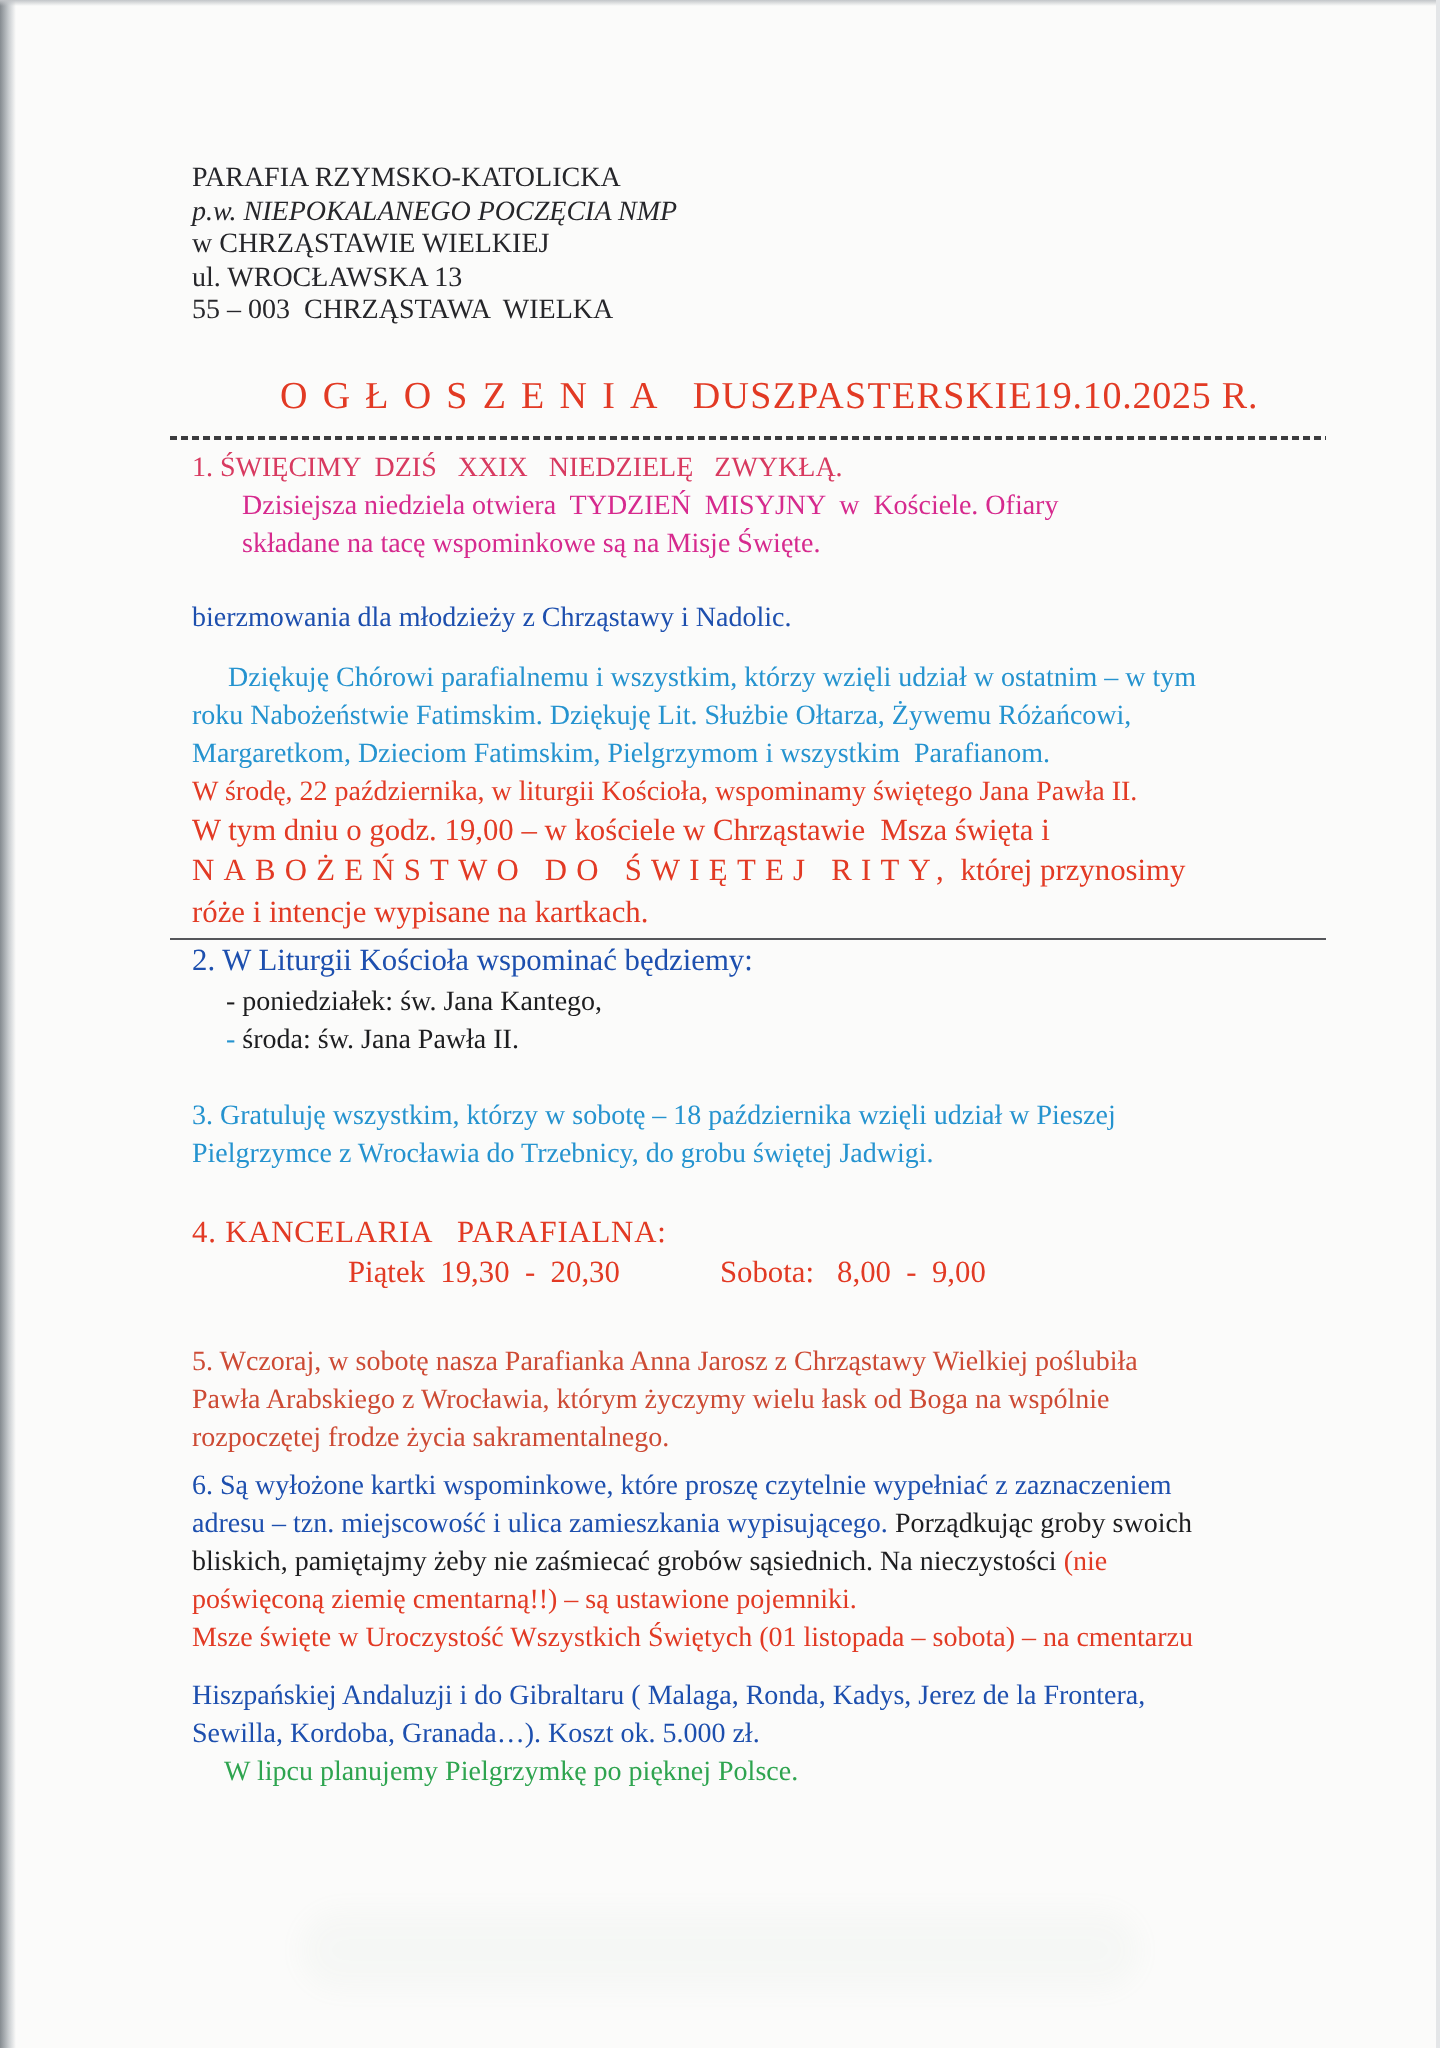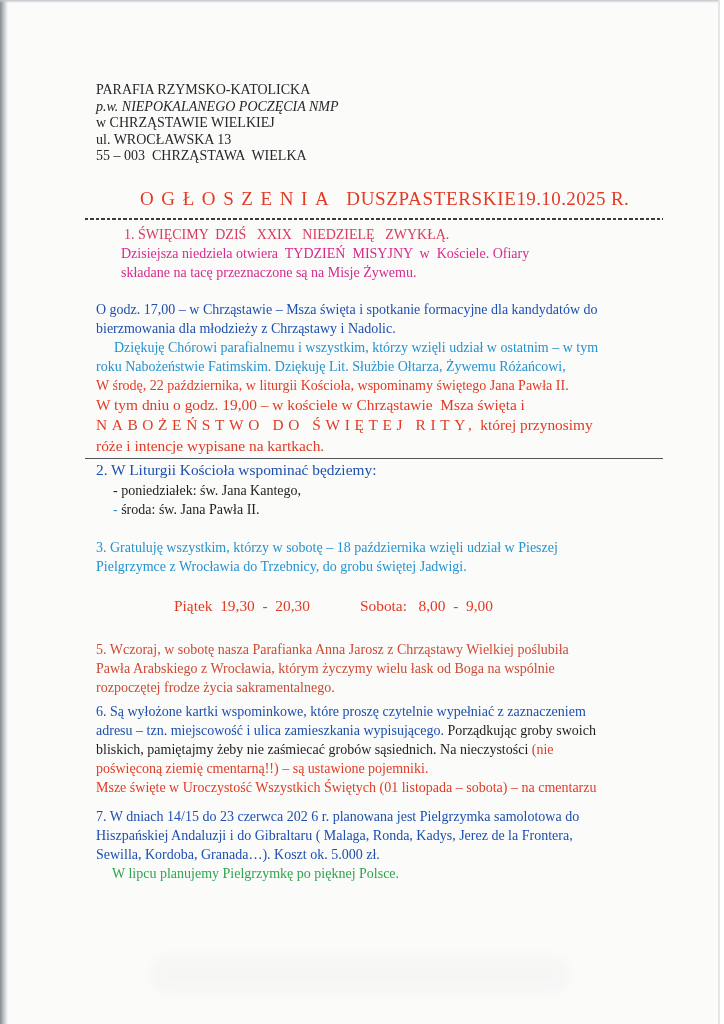--- a/index.html
+++ b/index.html
@@ -31,33 +31,33 @@
   .title .sub{margin-left:10px;letter-spacing:.035em;}
   .title .date{margin-left:0;letter-spacing:.02em;}
 
   .rule-dashed{margin-top:8px;margin-left:-11px;width:578px;height:2px;
     background:repeating-linear-gradient(90deg,#3c3c3e 0 3.5px,rgba(0,0,0,0) 3.5px 5.5px);}
   .rule-solid{margin:2px 0 1px -11px;width:578px;height:0;border-top:1.6px solid #55565a;}
 
   .body{margin-top:5px;}
   .line{font-size:14px;line-height:19px;white-space:pre;}
   .line.big{font-size:15.4px;line-height:20.5px;}
-  .line.indent{padding-left:18px;}
+  .line.indent{padding-left:18px;margin-top:11px;}
   .line.indent2{padding-left:17px;}
   .line.s4head{letter-spacing:.4px;}
   .line.times{padding-left:78px;}
   .spaced{letter-spacing:.30em;text-align:center;}
   .ml56{margin-left:50px;}
 
   .gap{width:100%;}
   .g5{height:5px;}.g10{height:10px;}.g18{height:18px;}
   .g19{height:19px;}.g20{height:20px;}.g24{height:24px;}
 
   .red{color:var(--c-red);}
-  .crimson{color:var(--c-crimson);margin-left:28px;}
+  .crimson{color:var(--c-crimson);}
   .magenta{color:var(--c-magenta);margin-left:25px;}
   .blue{color:var(--c-blue);}
   .cyan{color:var(--c-cyan);}
   .black{color:var(--c-black);}
   .brick{color:var(--c-brick);}
   .green{color:var(--c-green);margin-left:16px;}
 </style>
 </head>
 <body>
 
@@ -78,49 +78,49 @@
 
     <div class="title">
       <span class="main">OGŁOSZENIA</span><span class="sub">DUSZPASTERSKIE</span><span class="date">19.10.2025 R.</span>
     </div>
 
     <div class="rule-dashed"></div>
 
     <div class="body">
         <div class="line "><span class="crimson">1. ŚWIĘCIMY  DZIŚ   XXIX   NIEDZIELĘ   ZWYKŁĄ.</span></div>
         <div class="line "><span class="magenta">Dzisiejsza niedziela otwiera  TYDZIEŃ  MISYJNY  w  Kościele. Ofiary</span></div>
-        <div class="line "><span class="magenta">składane na tacę przeznaczone są na Misje Żywemu.</span></div>
+        <div class="line "><span class="magenta">składane na tacę wspominkowe są na Misje Święte.</span></div>
         <div class="gap g18"></div>
-        <div class="line "><span class="blue">O godz. 17,00 – w Chrząstawie – Msza święta i spotkanie formacyjne dla kandydatów do</span></div>
         <div class="line "><span class="blue">bierzmowania dla młodzieży z Chrząstawy i Nadolic.</span></div>
         <div class="line indent"><span class="cyan">Dziękuję Chórowi parafialnemu i wszystkim, którzy wzięli udział w ostatnim – w tym</span></div>
         <div class="line "><span class="cyan">roku Nabożeństwie Fatimskim. Dziękuję Lit. Służbie Ołtarza, Żywemu Różańcowi,</span></div>
+        <div class="line "><span class="cyan">Margaretkom, Dzieciom Fatimskim, Pielgrzymom i wszystkim  Parafianom.</span></div>
         <div class="line "><span class="red">W środę, 22 października, w liturgii Kościoła, wspominamy świętego Jana Pawła II.</span></div>
         <div class="line big"><span class="red">W tym dniu o godz. 19,00 – w kościele w Chrząstawie  Msza święta i</span></div>
         <div class="line big"><span class="red spaced">NABOŻEŃSTWO DO ŚWIĘTEJ RITY,</span><span class="red"> której przynosimy</span></div>
         <div class="line big"><span class="red">róże i intencje wypisane na kartkach.</span></div>
         <div class="rule-solid"></div>
         <div class="line big"><span class="blue">2. W Liturgii Kościoła wspominać będziemy:</span></div>
         <div class="line indent2"><span class="black">- poniedziałek: św. Jana Kantego,</span></div>
         <div class="line indent2"><span class="cyan">- </span><span class="black">środa: św. Jana Pawła II.</span></div>
         <div class="gap g19"></div>
         <div class="line "><span class="cyan">3. Gratuluję wszystkim, którzy w sobotę – 18 października wzięli udział w Pieszej</span></div>
         <div class="line "><span class="cyan">Pielgrzymce z Wrocławia do Trzebnicy, do grobu świętej Jadwigi.</span></div>
         <div class="gap g20"></div>
+        <div class="line big s4head"><span class="red">4. KANCELARIA   PARAFIALNA:</span></div>
         <div class="line big times"><span class="red">Piątek  19,30  -  20,30</span><span class="red ml56">Sobota:   8,00  -  9,00</span></div>
         <div class="gap g24"></div>
         <div class="line "><span class="brick">5. Wczoraj, w sobotę nasza Parafianka Anna Jarosz z Chrząstawy Wielkiej poślubiła</span></div>
         <div class="line "><span class="brick">Pawła Arabskiego z Wrocławia, którym życzymy wielu łask od Boga na wspólnie</span></div>
         <div class="line "><span class="brick">rozpoczętej frodze życia sakramentalnego.</span></div>
         <div class="gap g5"></div>
         <div class="line "><span class="blue">6. Są wyłożone kartki wspominkowe, które proszę czytelnie wypełniać z zaznaczeniem</span></div>
         <div class="line "><span class="blue">adresu – tzn. miejscowość i ulica zamieszkania wypisującego.</span><span class="black"> Porządkując groby swoich</span></div>
         <div class="line "><span class="black">bliskich, pamiętajmy żeby nie zaśmiecać grobów sąsiednich. Na nieczystości </span><span class="red">(nie</span></div>
         <div class="line "><span class="red">poświęconą ziemię cmentarną!!) – są ustawione pojemniki.</span></div>
         <div class="line "><span class="red">Msze święte w Uroczystość Wszystkich Świętych (01 listopada – sobota) – na cmentarzu</span></div>
         <div class="gap g10"></div>
-        <div class="line "><span class="blue">7. W dniach 14/15 do 23 czerwca 202 6 r. planowana jest Pielgrzymka samolotowa do</span></div>
         <div class="line "><span class="blue">Hiszpańskiej Andaluzji i do Gibraltaru ( Malaga, Ronda, Kadys, Jerez de la Frontera,</span></div>
         <div class="line "><span class="blue">Sewilla, Kordoba, Granada…). Koszt ok. 5.000 zł.</span></div>
         <div class="line "><span class="green">W lipcu planujemy Pielgrzymkę po pięknej Polsce.</span></div>
       </div>
   </div>
 </div>
 
 </body></html>

